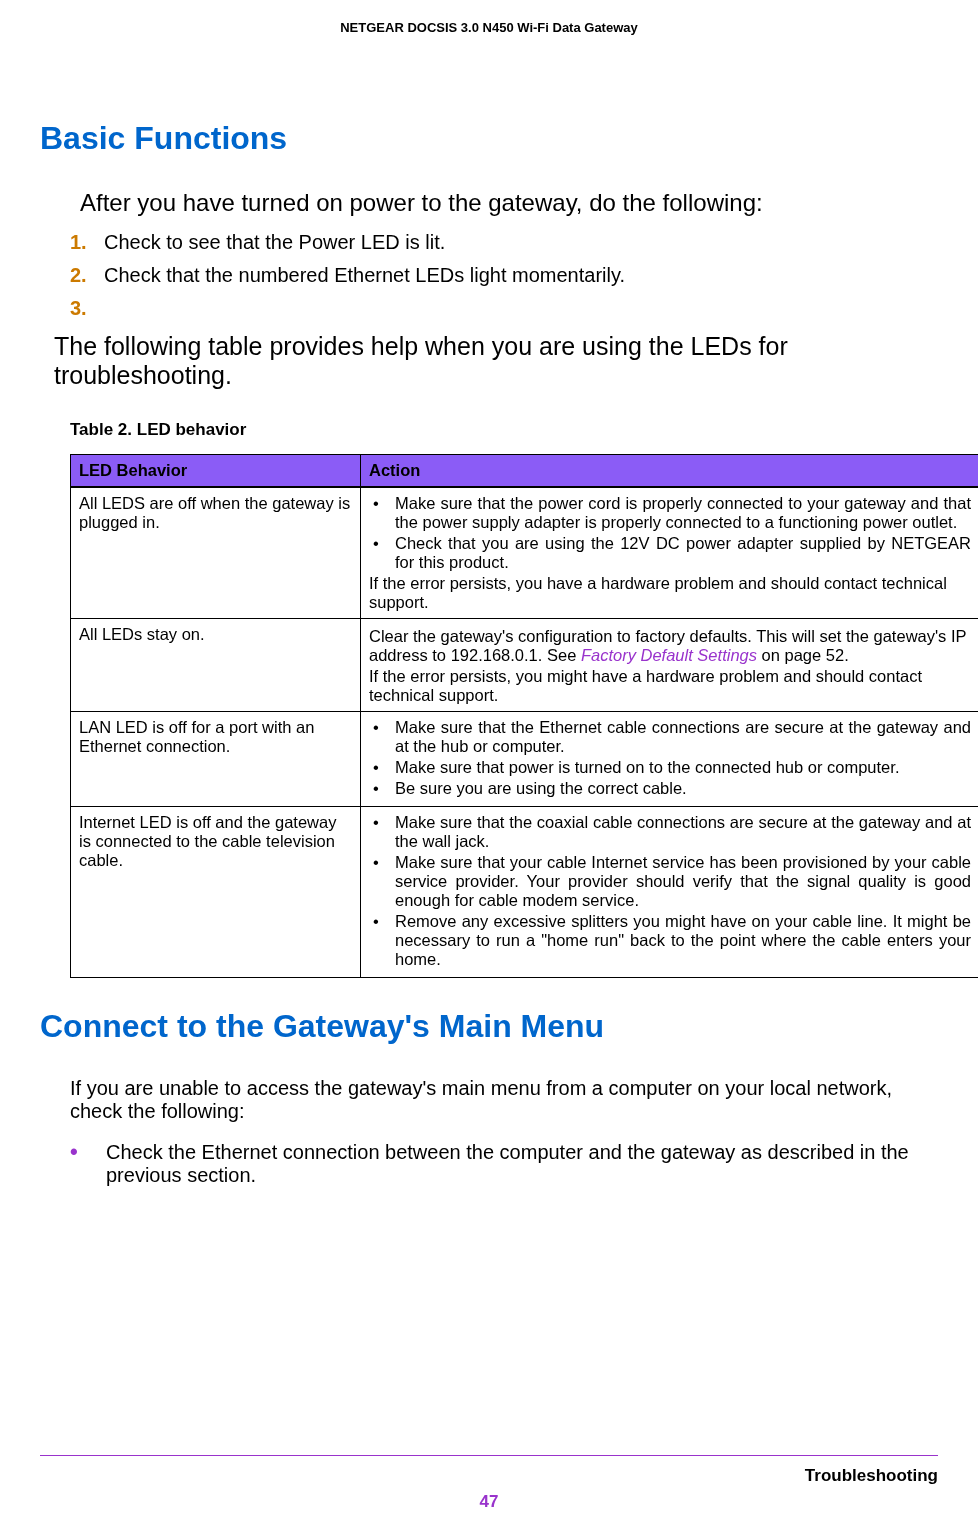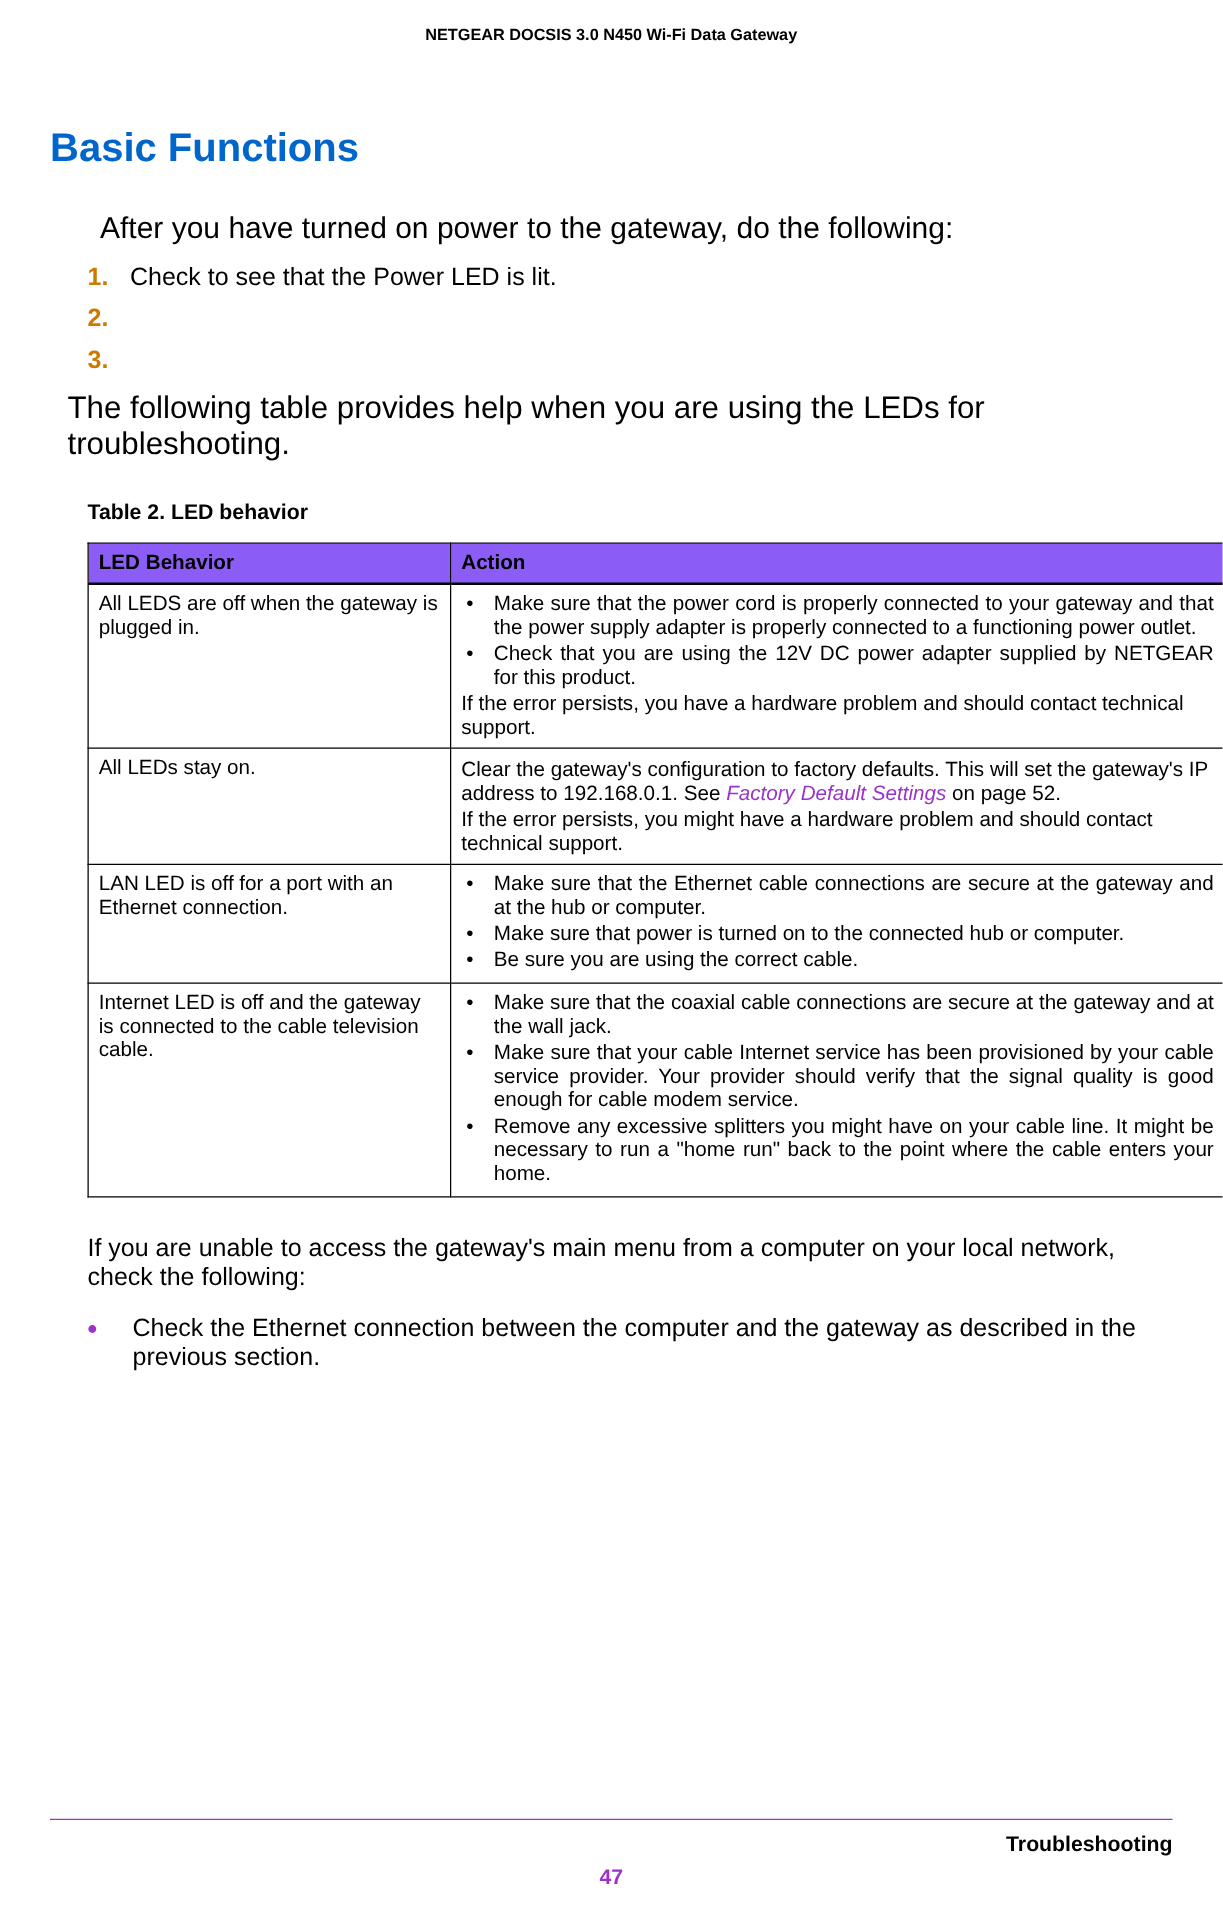--- a/index.html
+++ b/index.html
@@ -17,21 +17,21 @@
       font-size: 13px;
       padding-top: 20px;
     }
     .content {
       padding: 0 40px;
     }
     h1.blue {
       color: #0066cc;
       font-size: 32px;
       font-weight: bold;
-      margin-top: 65px;
+      margin-top: 85px;
       margin-bottom: 32px;
     }
     .intro-text {
       font-size: 24px;
       margin-left: 40px;
       margin-bottom: 14px;
     }
     .ol-list {
       list-style: none;
       margin-left: 30px;
@@ -154,20 +154,21 @@
 
   <p class="intro-text">After you have turned on power to the gateway, do the following:</p>
 
   <ol class="ol-list">
     <li>
         <span class="ol-num">1.</span>
         <span>Check to see that the Power LED is lit.</span>
       </li>
     <li>
         <span class="ol-num">2.</span>
+        <span>Check that the numbered Ethernet LEDs light momentarily.</span>
       </li>
     <li>
         <span class="ol-num">3.</span>
       </li>
   </ol>
 
   <p class="para">The following table provides help when you are using the LEDs for troubleshooting.</p>
 
   <p class="table-caption">Table 2.  LED behavior</p>
 
@@ -238,20 +239,21 @@
             <li>
                 <span class="bullet-dot">•</span>
                 <span class="bullet-text">Remove any excessive splitters you might have on your cable line. It might be necessary to run a "home run" back to the point where the cable enters your home.</span>
               </li>
           </ul>
         </td>
       </tr>
     </tbody>
   </table>
 
+  <h1 class="blue" style="margin-top:20px;">Connect to the Gateway's Main Menu</h1>
 
   <p class="section2-para">If you are unable to access the gateway's main menu from a computer on your local network, check the following:</p>
 
   <ul class="main-bullet">
     <li>
         <span class="main-bullet-dot">•</span>
         <span>Check the Ethernet connection between the computer and the gateway as described in the previous section.</span>
       </li>
   </ul>
 

